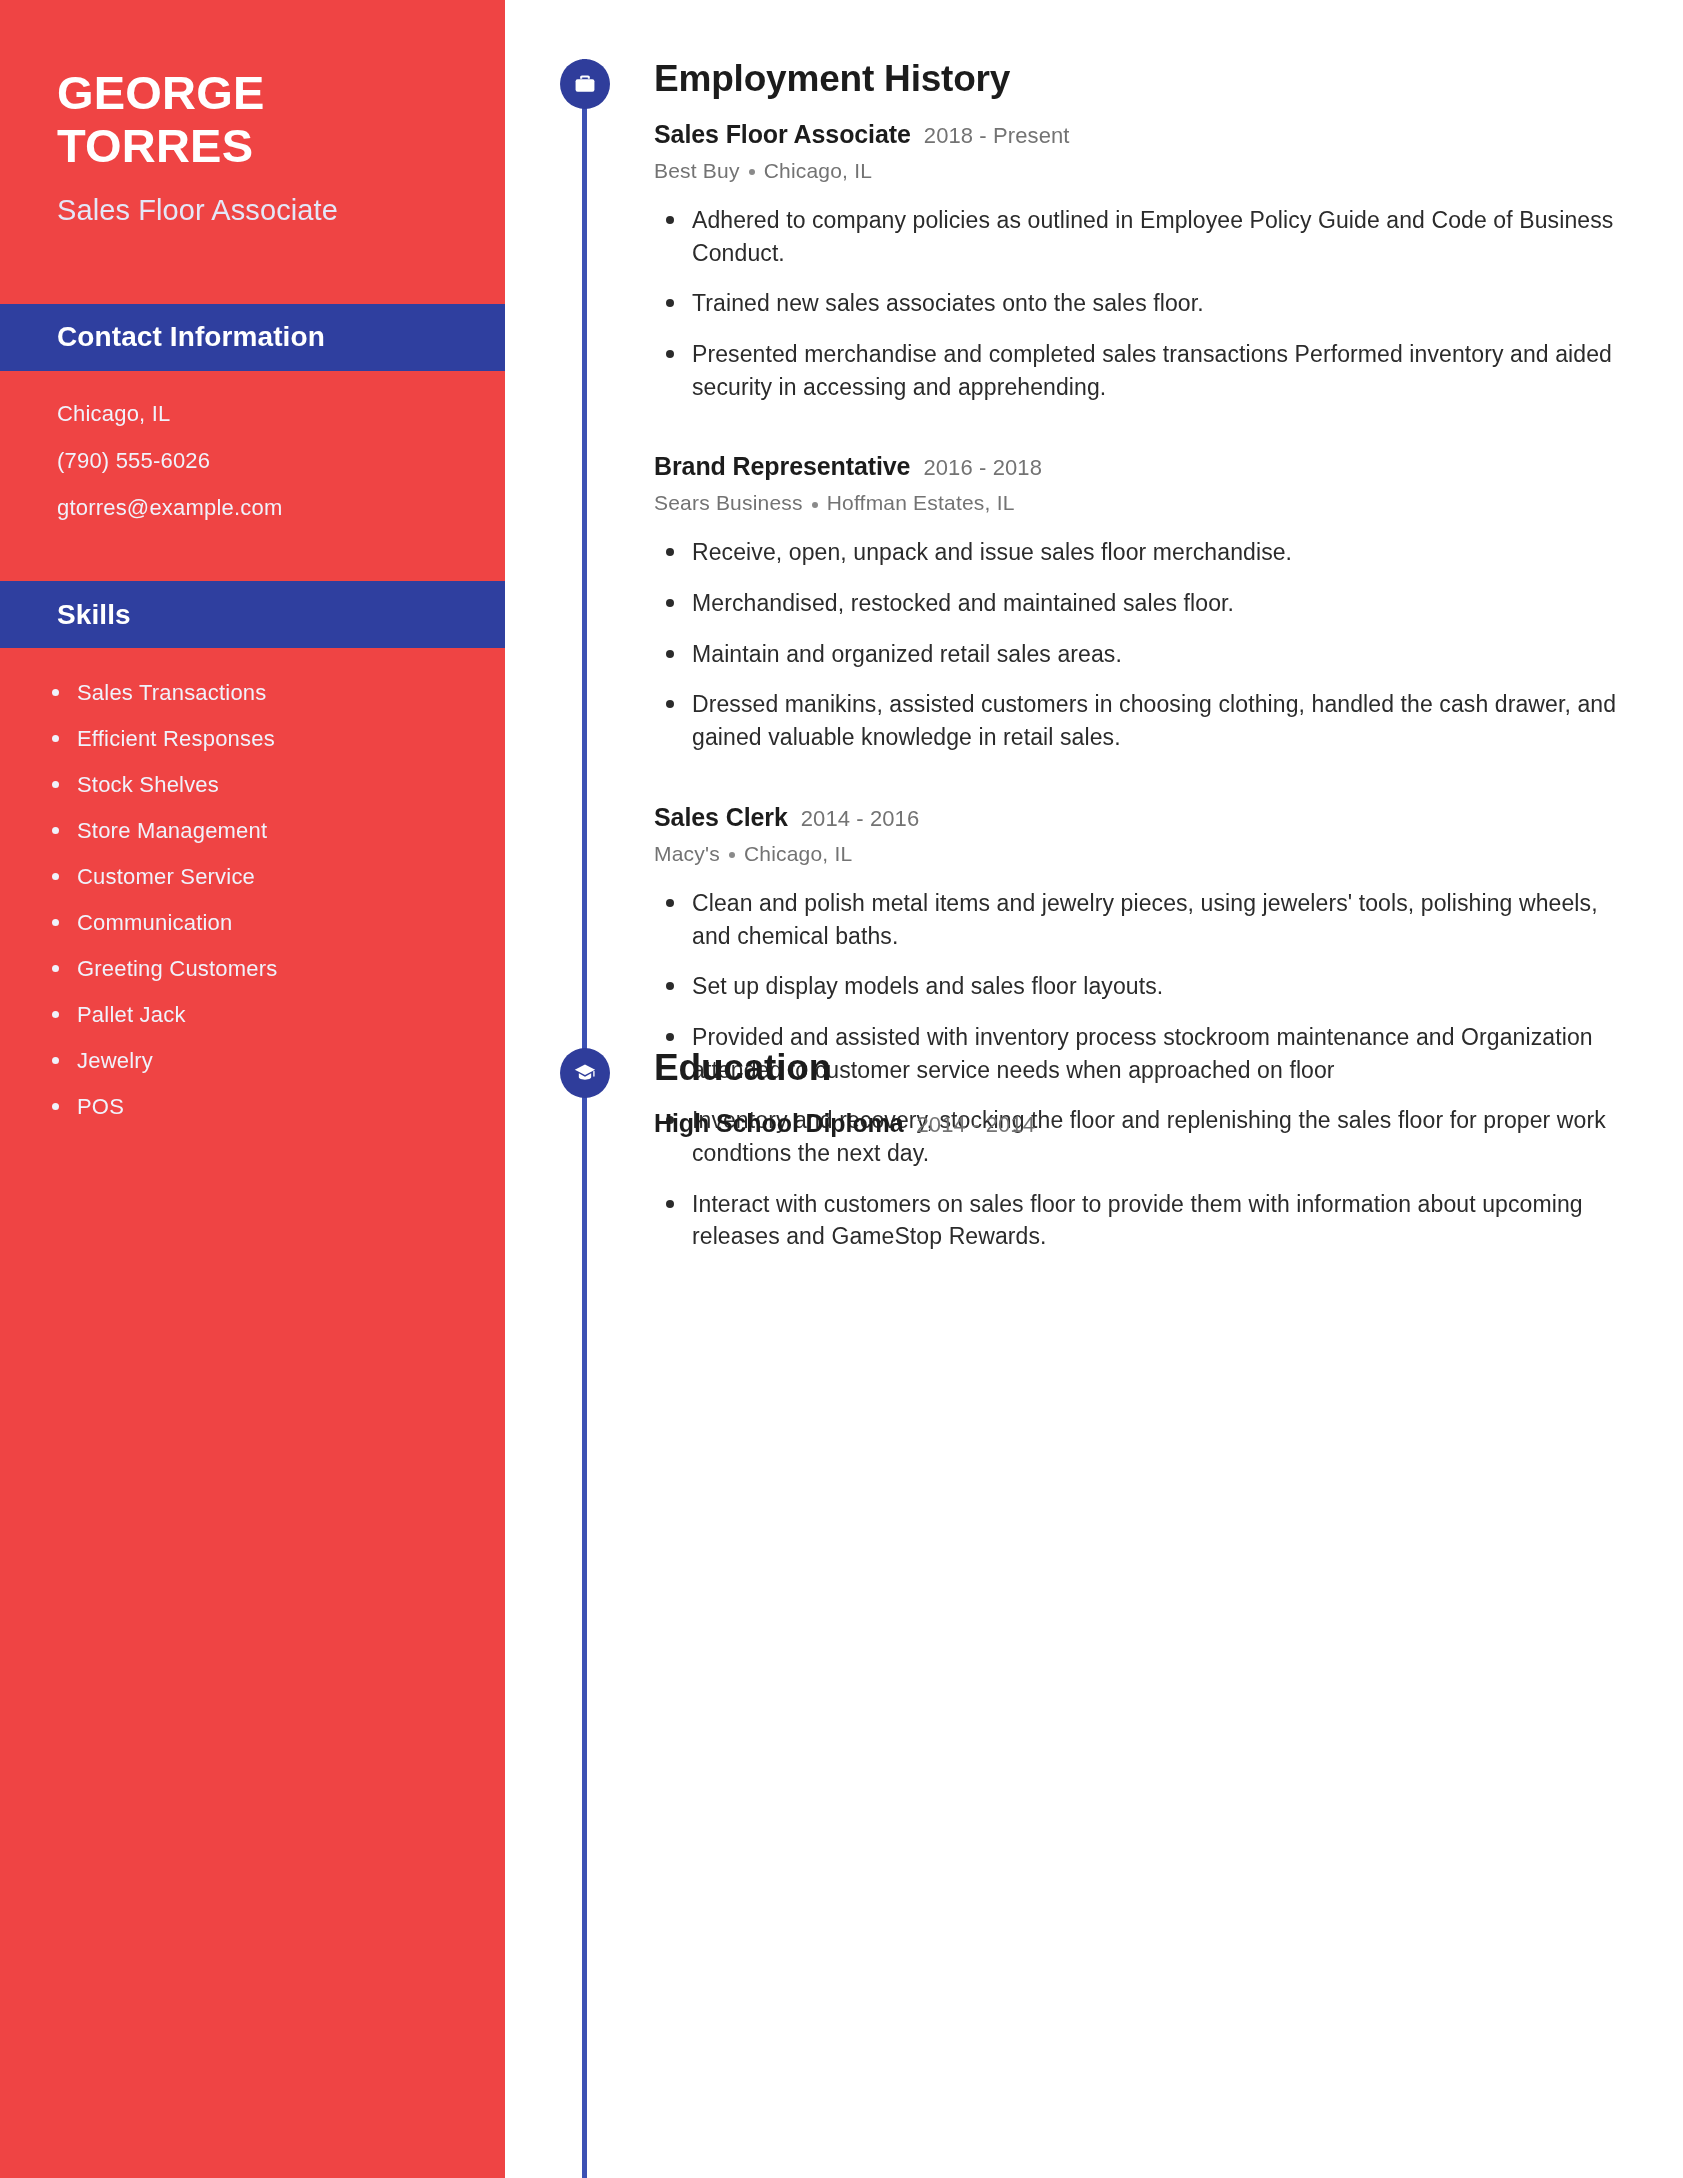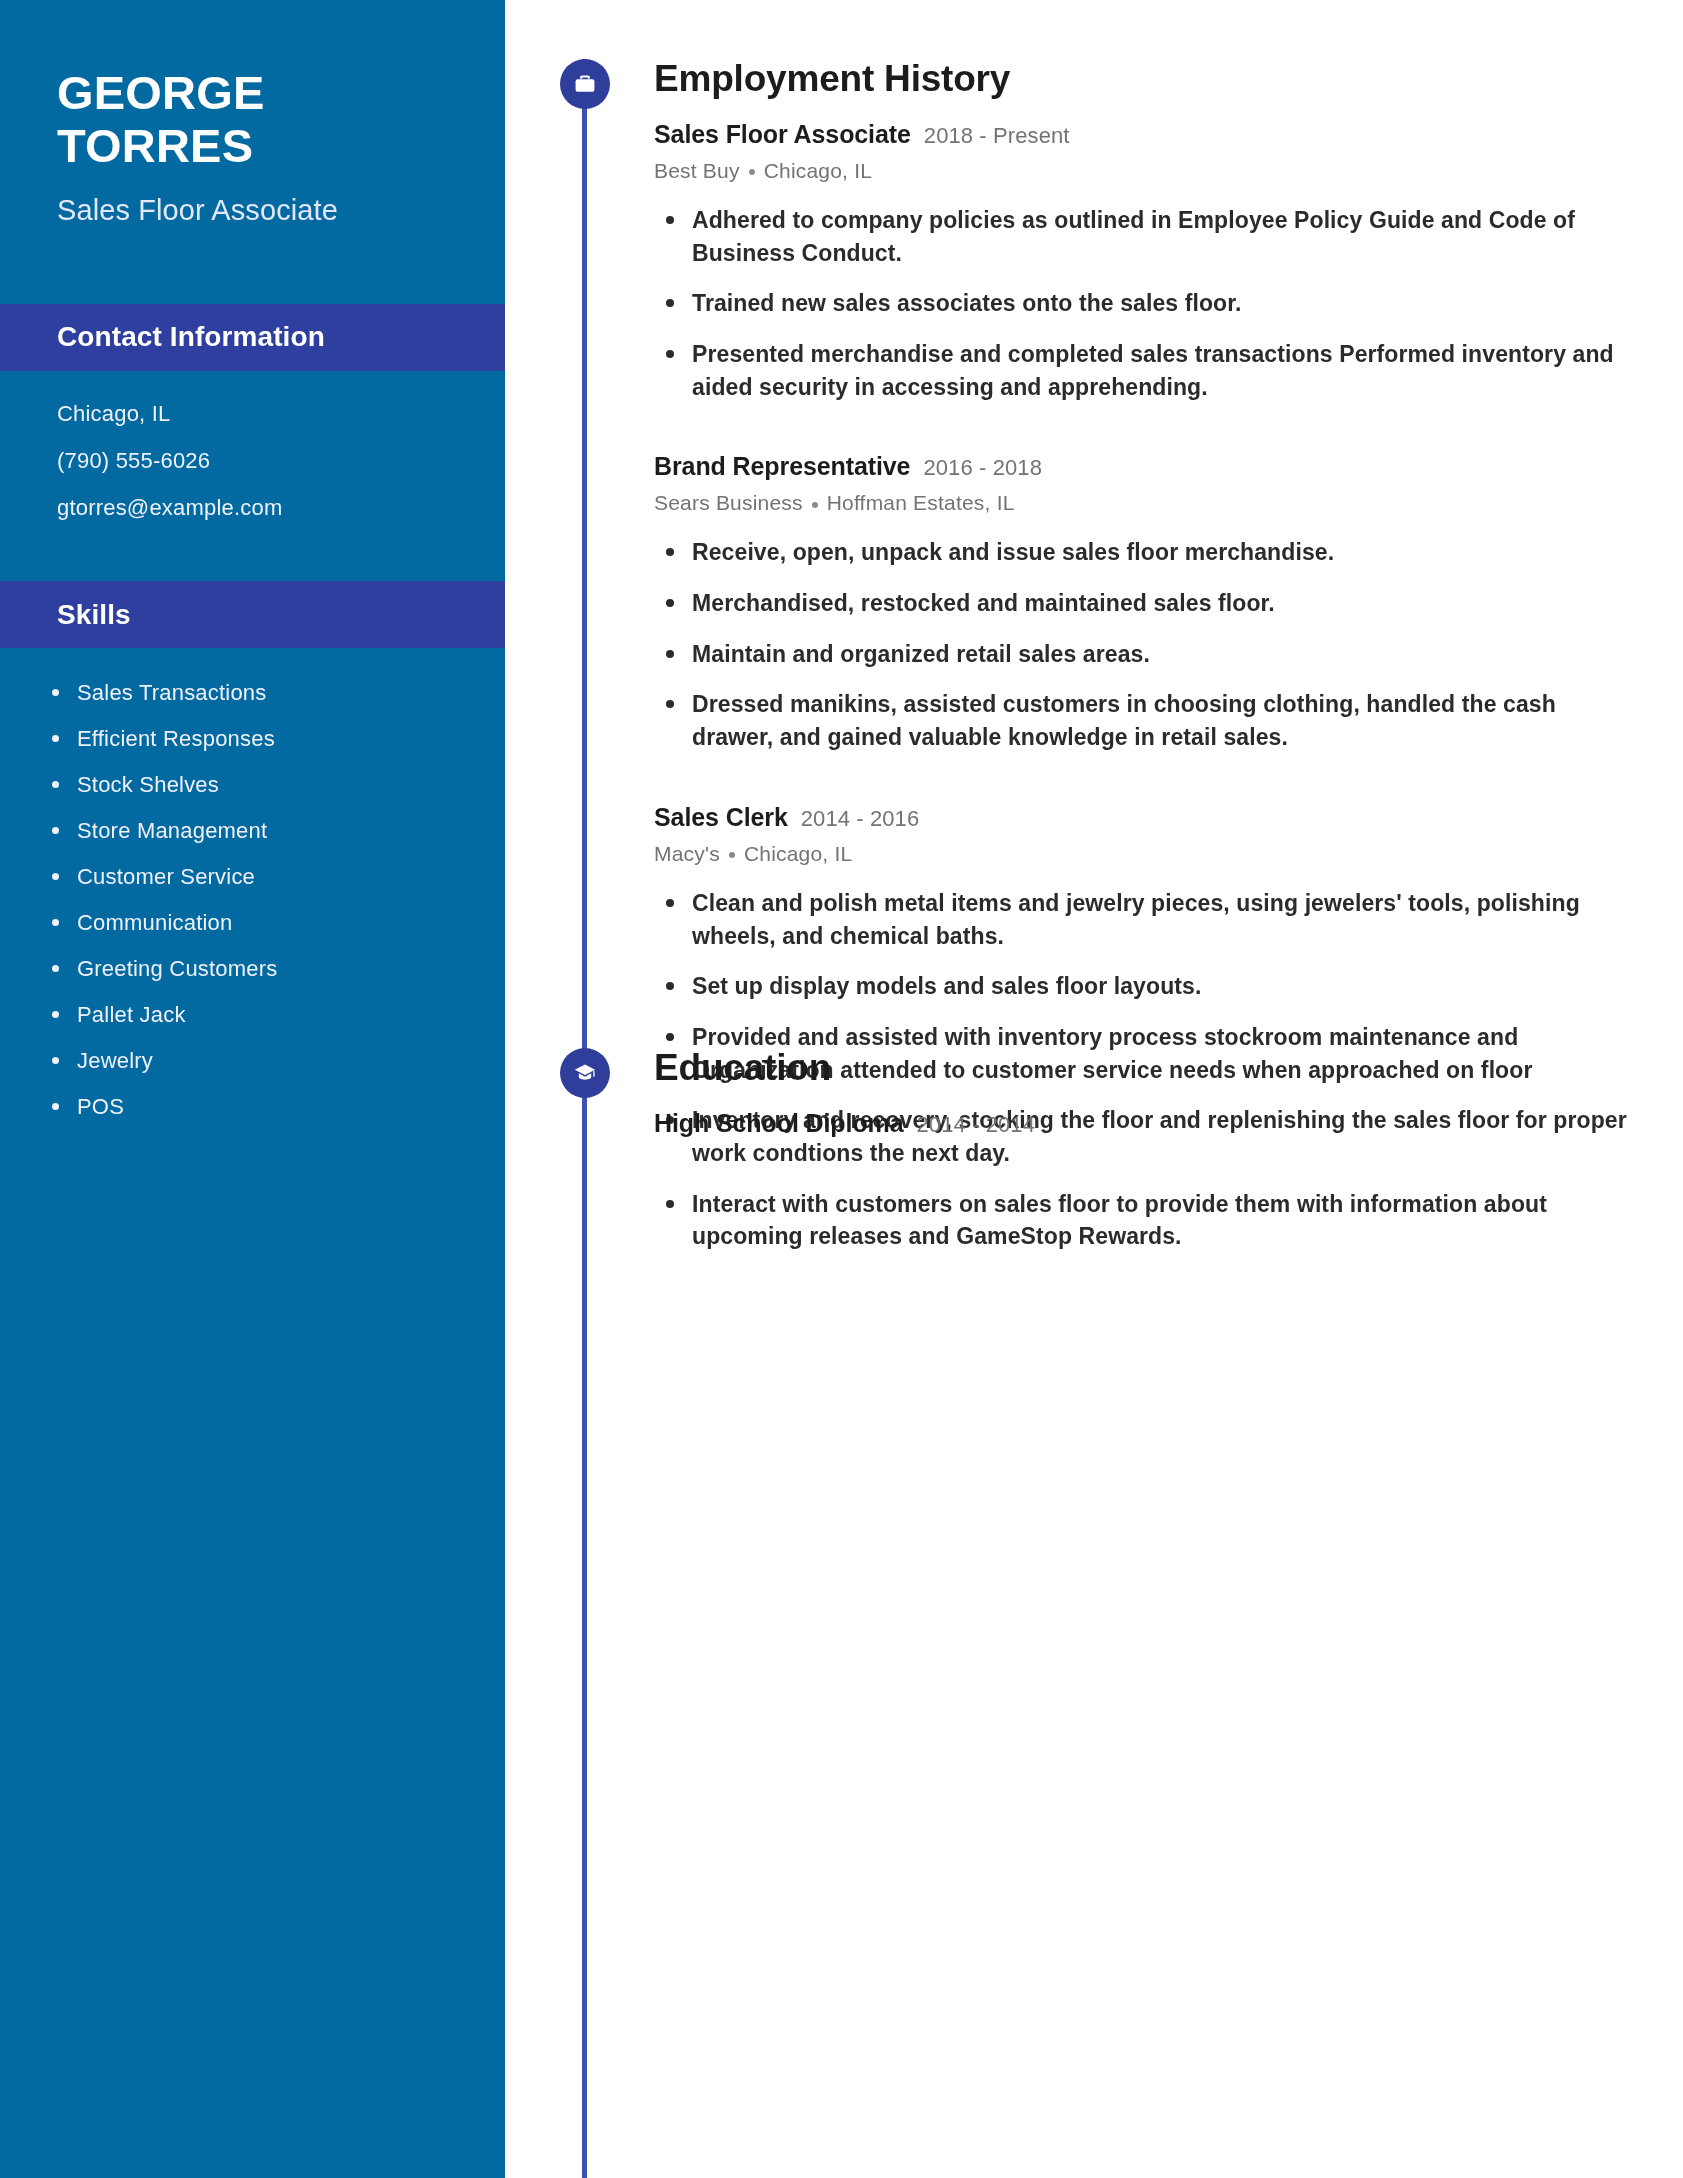--- a/index.html
+++ b/index.html
@@ -20,21 +20,21 @@
     overflow: hidden;
   }
 
   
   #sidebar {
     position: absolute;
     left: 0;
     top: 0;
     width: 505px;
     height: 2178px;
-    background: #0369a1;
+    background: #ef4444;
   }
 
   .name-block {
     padding: 67px 50px 0 57px;
   }
 
   .full-name {
     font-size: 47px;
     font-weight: 700;
     line-height: 1.12;
@@ -186,21 +186,20 @@
     vertical-align: middle;
     width: 6px;
     height: 6px;
     border-radius: 50%;
     background: #8a8a8a;
   }
 
   .bullets {
     margin-top: 21px;
     list-style: none;
-    font-weight: bold;
   }
   .bullets li {
     position: relative;
     padding-left: 38px;
     font-size: 23px;
     line-height: 1.42;
     color: #2b2b2b;
     margin-bottom: 18px;
     letter-spacing: 0.1px;
   }

